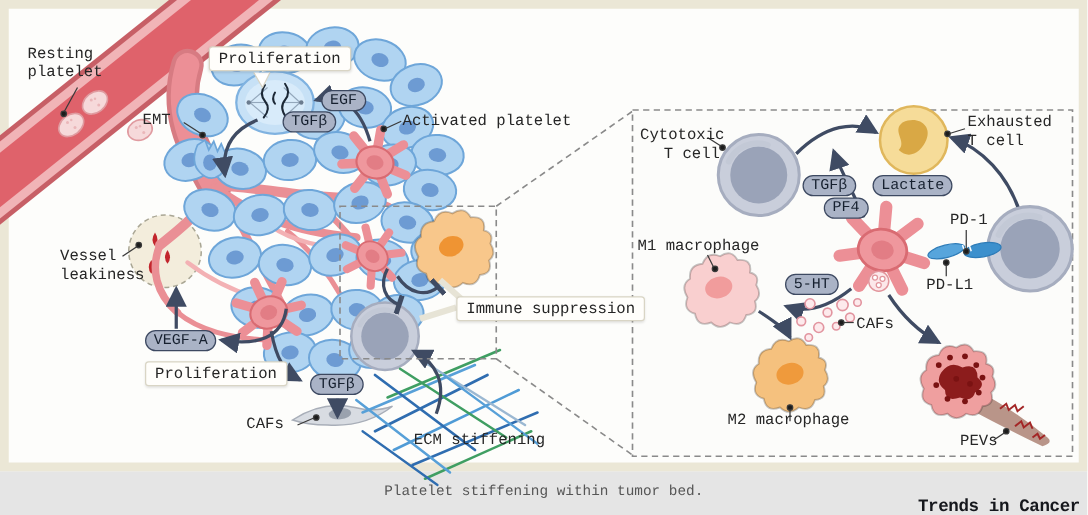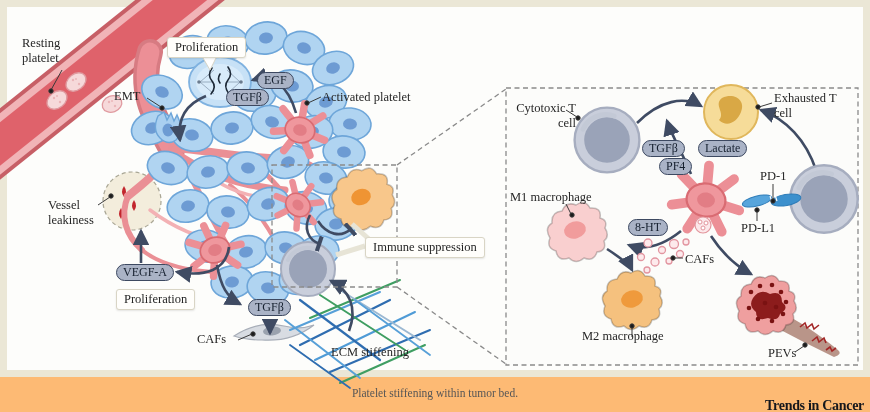--- a/index.html
+++ b/index.html
@@ -1,16 +1,16 @@
 <!DOCTYPE html>
 <html><head>
 <meta charset="utf-8">
 <style>
   html,body{margin:0;padding:0;background:#ffffff;}
-  .stage{position:relative;width:870px;height:412px;font-family:Liberation Serif, serif;overflow:hidden;background:#fdba74;}
+  .stage{position:relative;width:870px;height:412px;font-family:Liberation Mono, monospace;overflow:hidden;background:#e5e5e5;}
   .frame{position:absolute;left:0;top:0;width:856px;height:363px;border:7px solid #ebe7d6;background:#fdfdfb;}
   .art{position:absolute;left:0;top:0;width:870px;height:412px;}
   .lbl{position:absolute;font-size:12.5px;color:#262626;line-height:1.12;white-space:normal;}
   .pill{position:absolute;background:#aab3c6;border:1.4px solid #3d4961;border-radius:9px;padding:0 6px;font-size:12px;line-height:15px;color:#16202f;white-space:nowrap;}
   .box{position:absolute;background:#fffefb;border:1px solid #d9d5c5;border-radius:3px;padding:2px 7px;font-size:12.5px;color:#252525;box-shadow:0 1px 2px rgba(0,0,0,0.10);white-space:nowrap;}
   .caption{position:absolute;top:387px;left:0;right:0;text-align:center;font-size:11.5px;color:#565656;}
   .journal{position:absolute;top:398px;right:6px;font-size:14px;font-weight:bold;color:#15171c;letter-spacing:-0.3px;}
   .wrap2{line-height:1.18;}
 </style>
 </head>
@@ -350,20 +350,20 @@
   <div class="box" style="left:365px;top:237px;">Immune suppression</div>
 
   <div class="lbl wrap2" style="left:774px;top:91px;width:72px;">Exhausted T cell</div>
   <div class="lbl wrap2" style="left:512px;top:101px;width:64px;text-align:right;">Cytotoxic T cell</div>
   <div class="pill" style="left:642px;top:140px;">TGFβ</div>
   <div class="pill" style="left:659px;top:158px;">PF4</div>
   <div class="pill" style="left:698px;top:140px;">Lactate</div>
   <div class="lbl" style="left:760px;top:169px;">PD-1</div>
   <div class="lbl" style="left:741px;top:221px;">PD-L1</div>
   <div class="lbl" style="left:510px;top:190px;">M1 macrophage</div>
-  <div class="pill" style="left:628px;top:219px;">8-HT</div>
+  <div class="pill" style="left:628px;top:219px;">5-HT</div>
   <div class="lbl" style="left:685px;top:252px;">CAFs</div>
   <div class="lbl" style="left:582px;top:329px;">M2 macrophage</div>
   <div class="lbl" style="left:768px;top:346px;">PEVs</div>
 
   <div class="caption">Platelet stiffening within tumor bed.</div>
   <div class="journal">Trends in Cancer</div>
 </div>
 
 </body></html>

